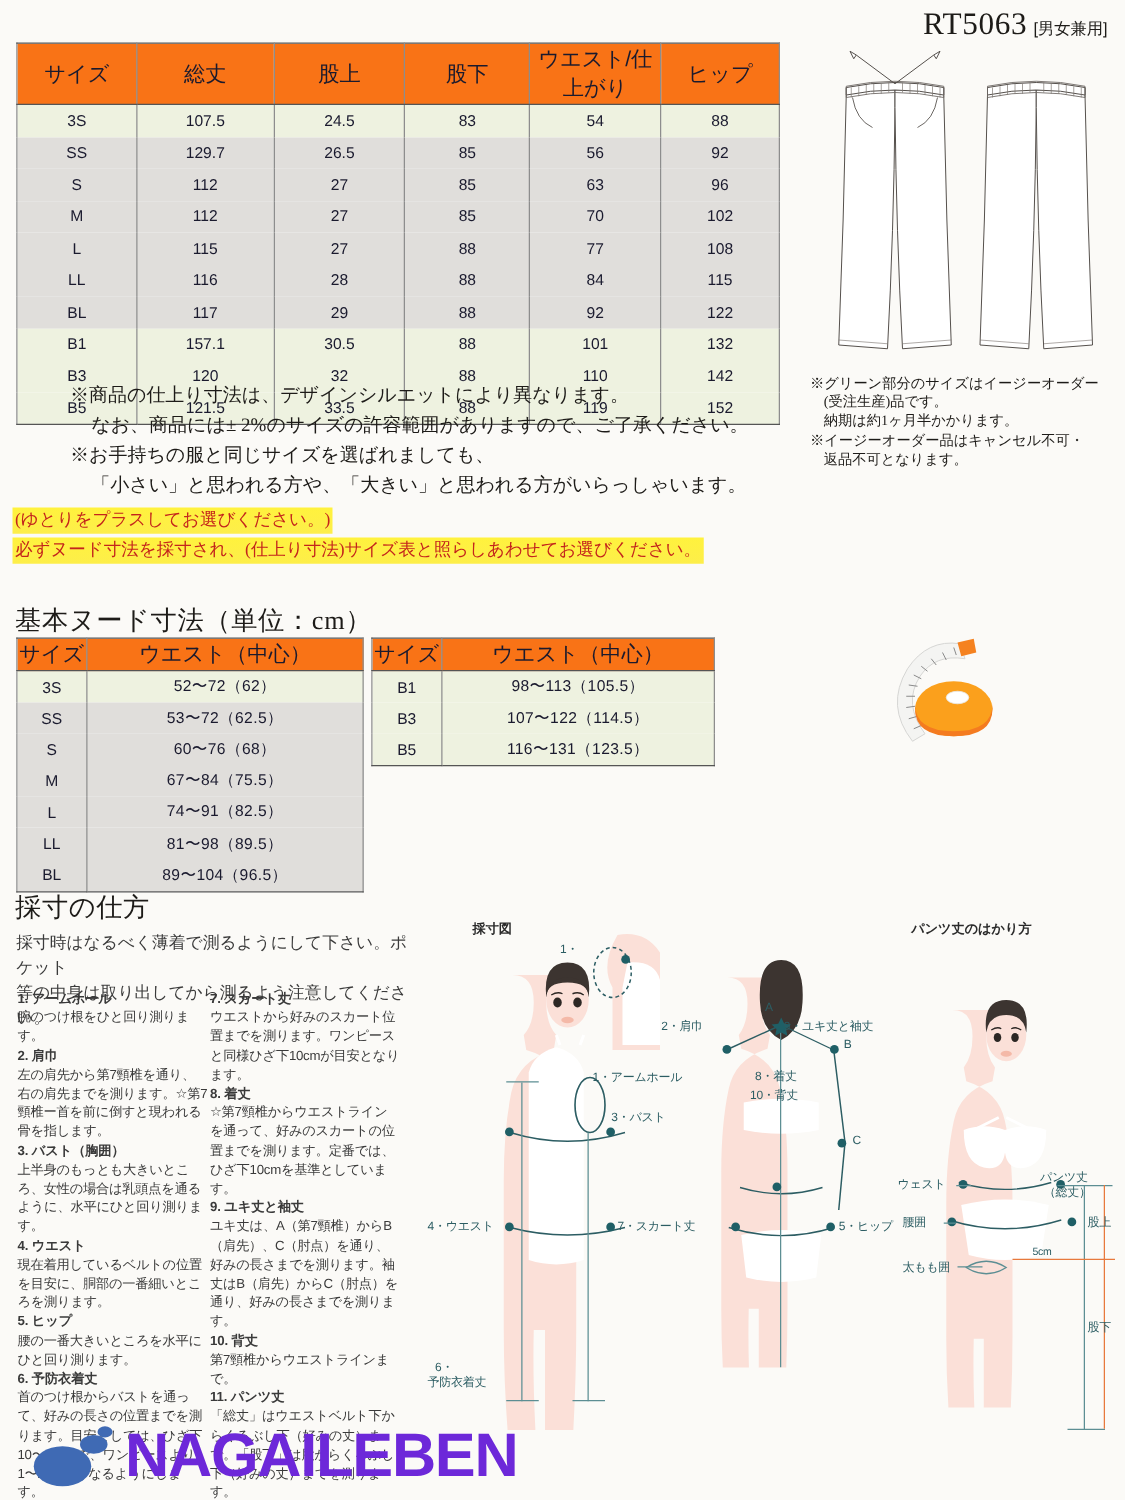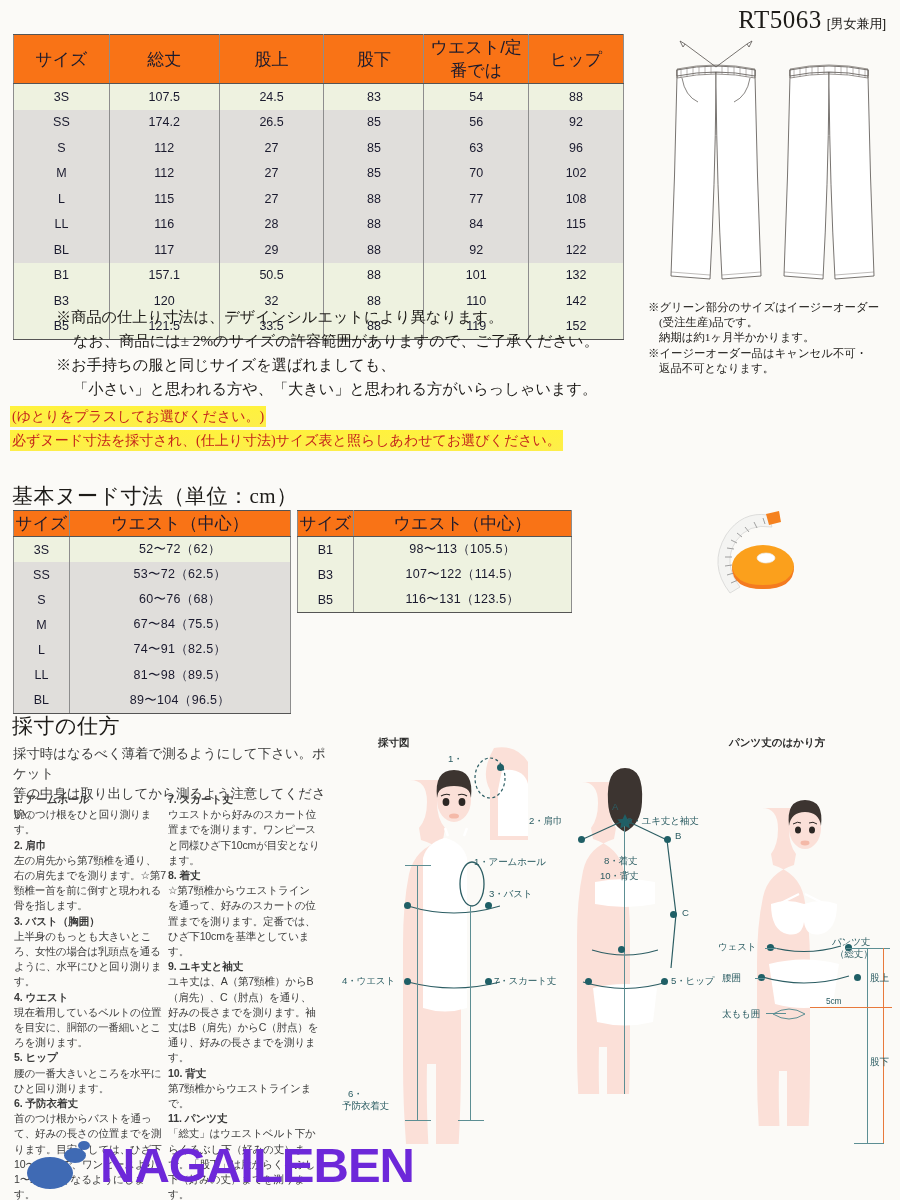--- a/index.html
+++ b/index.html
@@ -160,36 +160,36 @@
           <col>
           <col>
           <col>
         </colgroup>
       <thead>
           <tr>
         <th>サイズ</th>
         <th>総丈</th>
         <th>股上</th>
         <th>股下</th>
-        <th>ウエスト/定番では</th>
+        <th>ウエスト/仕上がり</th>
         <th>ヒップ</th>
       </tr>
         </thead>
       <tbody id="fit-body">
           <tr class="r-green">
             <td>3S</td>
             <td>107.5</td>
             <td>24.5</td>
             <td>83</td>
             <td>54</td>
             <td>88</td>
           </tr>
           <tr class="r-grey">
             <td>SS</td>
-            <td>174.2</td>
+            <td>129.7</td>
             <td>26.5</td>
             <td>85</td>
             <td>56</td>
             <td>92</td>
           </tr>
           <tr class="r-grey">
             <td>S</td>
             <td>112</td>
             <td>27</td>
             <td>85</td>
@@ -224,21 +224,21 @@
             <td>BL</td>
             <td>117</td>
             <td>29</td>
             <td>88</td>
             <td>92</td>
             <td>122</td>
           </tr>
           <tr class="r-green">
             <td>B1</td>
             <td>157.1</td>
-            <td>50.5</td>
+            <td>30.5</td>
             <td>88</td>
             <td>101</td>
             <td>132</td>
           </tr>
           <tr class="r-green">
             <td>B3</td>
             <td>120</td>
             <td>32</td>
             <td>88</td>
             <td>110</td>

